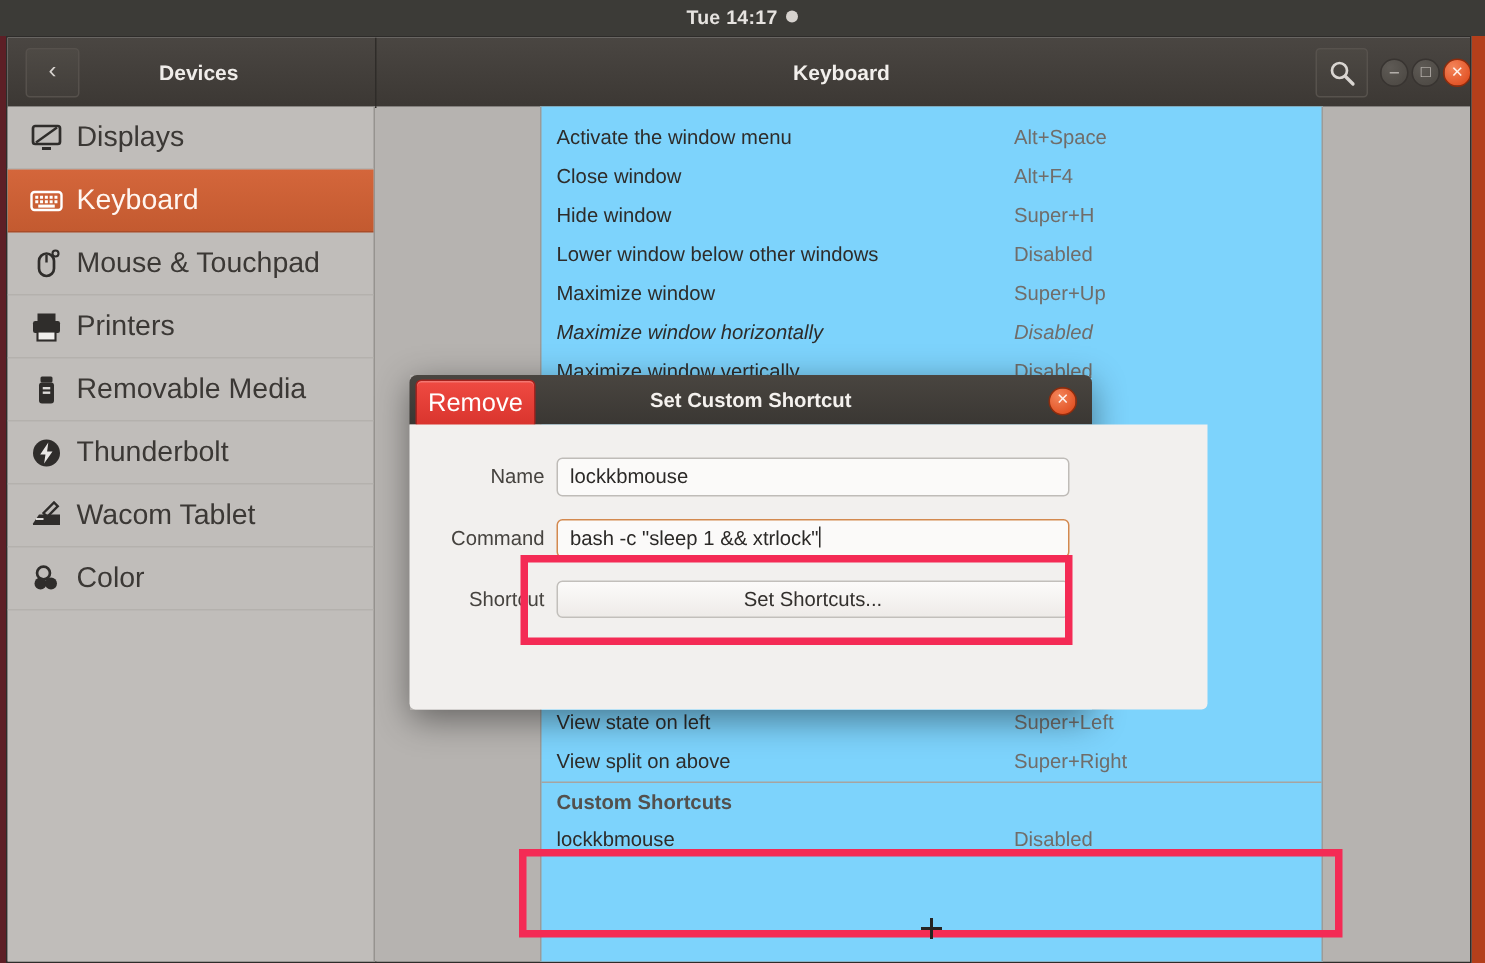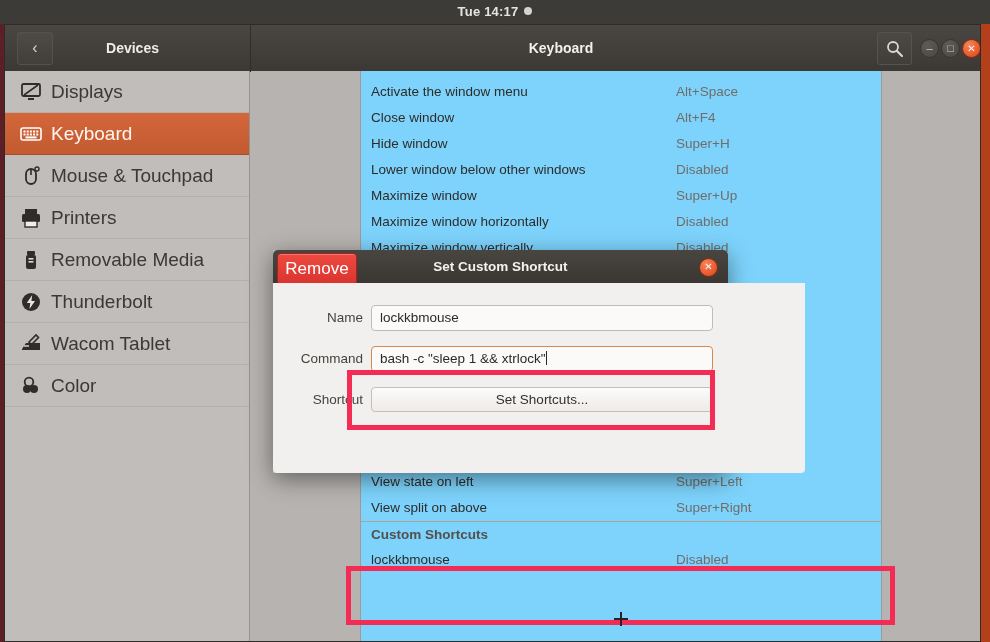--- a/index.html
+++ b/index.html
@@ -502,21 +502,21 @@
             <span class="s-val">Super+H</span>
           </div>
           <div class="srow" style="top: 86px;">
             <span class="s-name">Lower window below other windows</span>
             <span class="s-val">Disabled</span>
           </div>
           <div class="srow" style="top: 112px;">
             <span class="s-name">Maximize window</span>
             <span class="s-val">Super+Up</span>
           </div>
-          <div class="srow" style="top: 138px;">
+          <div class="srow" style="top: 138px; font-style: italic;">
             <span class="s-name">Maximize window horizontally</span>
             <span class="s-val">Disabled</span>
           </div>
           <div class="srow" style="top: 164px;">
             <span class="s-name">Maximize window vertically</span>
             <span class="s-val">Disabled</span>
           </div>
           <div class="srow" style="top: 190px;">
             <span class="s-name">Move window</span>
             <span class="s-val">Disabled</span>

